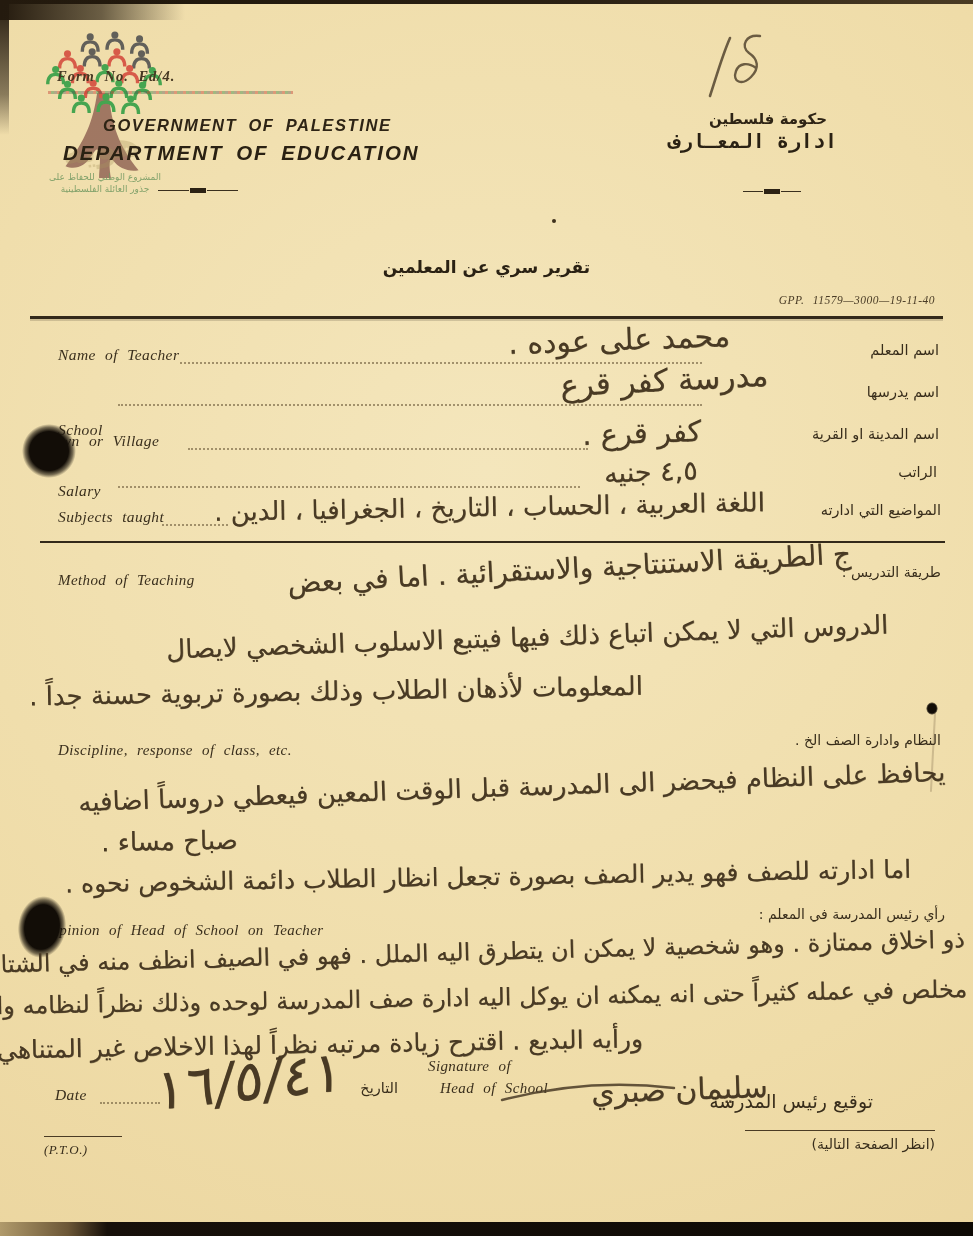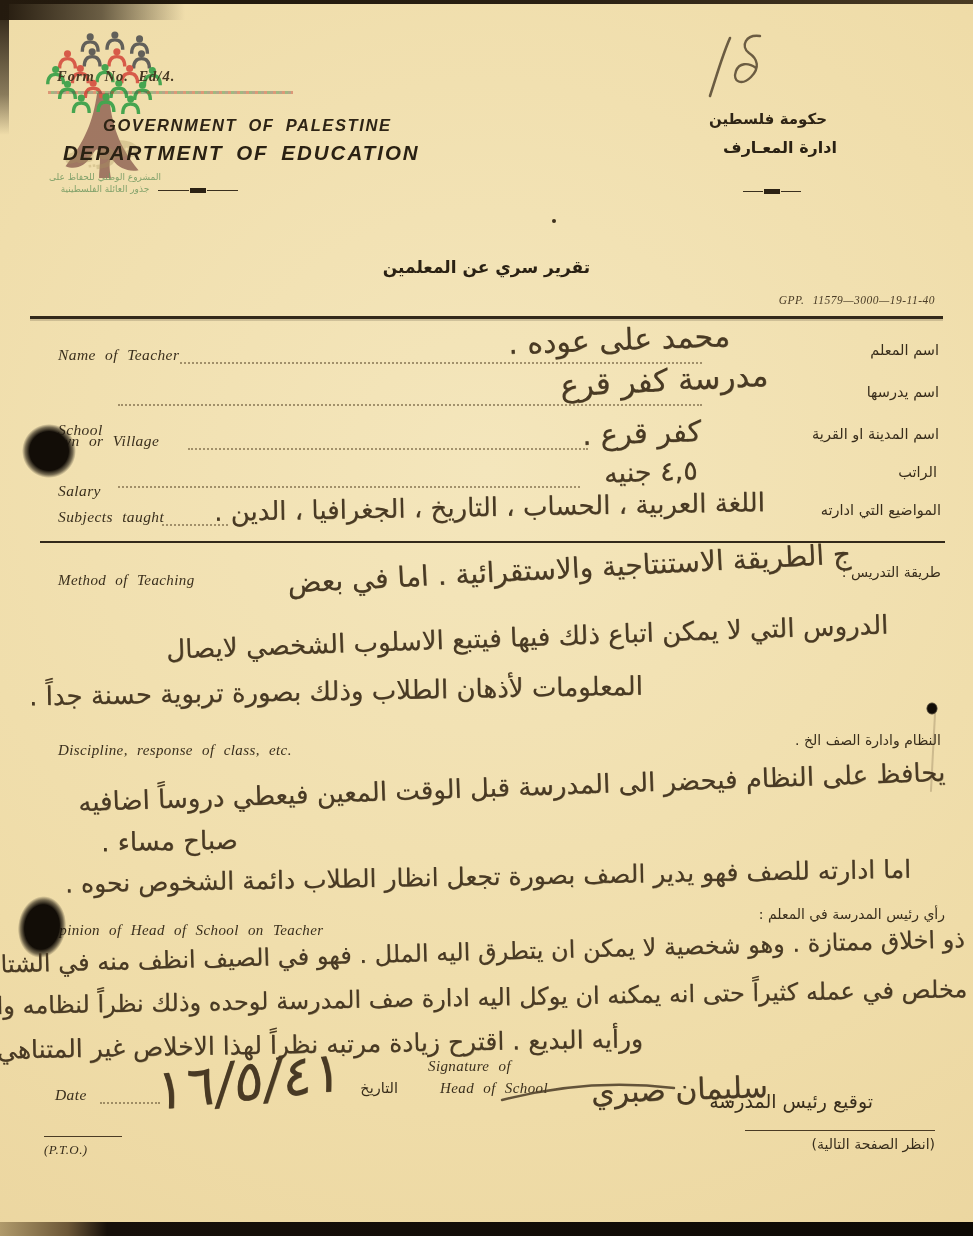--- a/index.html
+++ b/index.html
@@ -70,21 +70,21 @@
   <div class="abs" style="left:48px;top:91px;width:245px;height:3px;opacity:.55;background:repeating-linear-gradient(90deg,rgba(196,62,50,.8) 0 3px,rgba(58,135,70,.8) 3px 6px,rgba(80,80,80,.7) 6px 9px);"></div>
   <div class="abs en-label" style="left:103px;top:116px;font-size:16.5px;font-weight:bold;letter-spacing:1.6px;font-family:'Liberation Sans',sans-serif;color:#2e2415;">GOVERNMENT OF PALESTINE</div>
   <div class="abs en-label" style="left:63px;top:141px;font-size:20.5px;font-weight:bold;letter-spacing:2px;font-family:'Liberation Sans',sans-serif;color:#2a2113;">DEPARTMENT OF EDUCATION</div>
   <div class="abs divider" style="left:158px;top:188px;width:80px;height:5px;">
     <span class="wing"></span>
       <span class="mid"></span>
       <span class="wing"></span>
   </div>
 
   <div class="abs ar" style="right:146px;top:110px;font-size:15px;font-weight:bold;color:#2e2415;">حكومة فلسطين</div>
-  <div class="abs ar" style="right:136px;top:138px;font-size:16px;font-weight:bold;color:#2a2113;">ادارة المعـارف</div>
+  <div class="abs ar" style="right:136px;top:129px;font-size:20px;font-weight:bold;color:#2a2113;font-family:Liberation Mono, monospace;">ادارة المعـارف</div>
   <div class="abs divider" style="right:172px;top:189px;width:58px;height:5px;">
     <span class="wing"></span>
       <span class="mid"></span>
       <span class="wing"></span>
   </div>
 
   <svg class="abs" style="left:696px;top:30px;" width="80" height="78" viewBox="0 0 80 78">
     <path d="M14,66 C20,48 26,26 34,8" fill="none" stroke="#54452f" stroke-width="2.6" stroke-linecap="round" opacity=".85"></path>
     <path d="M64,6 C50,4 44,16 53,23 C62,29 64,38 55,47 C46,56 36,52 40,41 C43,33 52,32 60,38" fill="none" stroke="#54452f" stroke-width="2.4" stroke-linecap="round" opacity=".85"></path>
   </svg>

